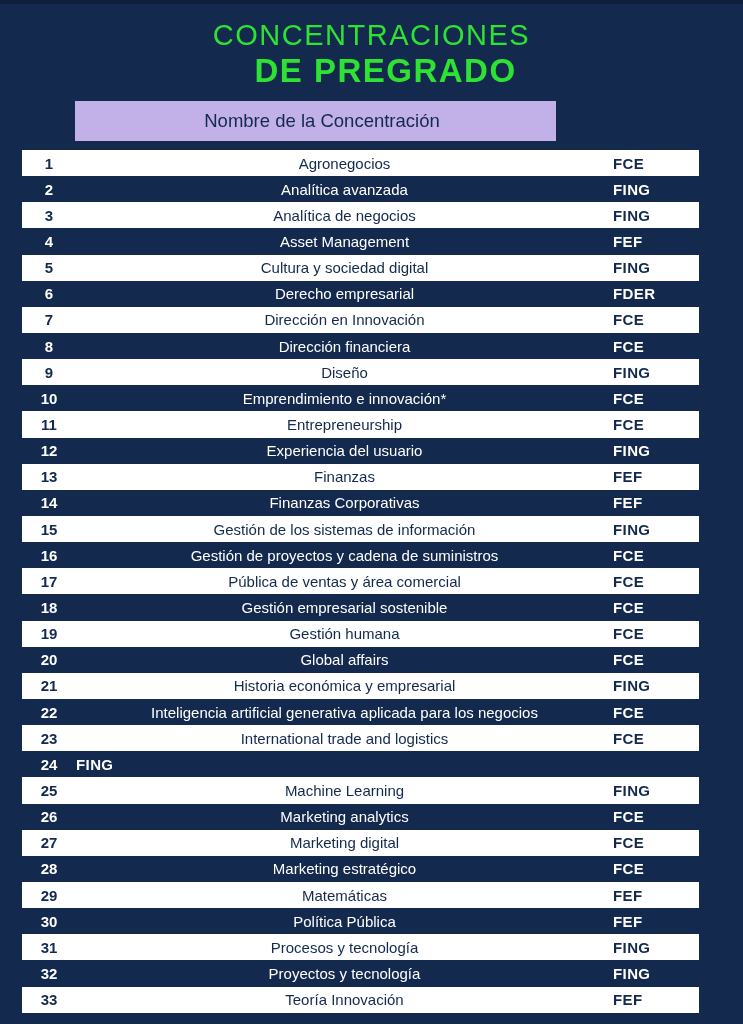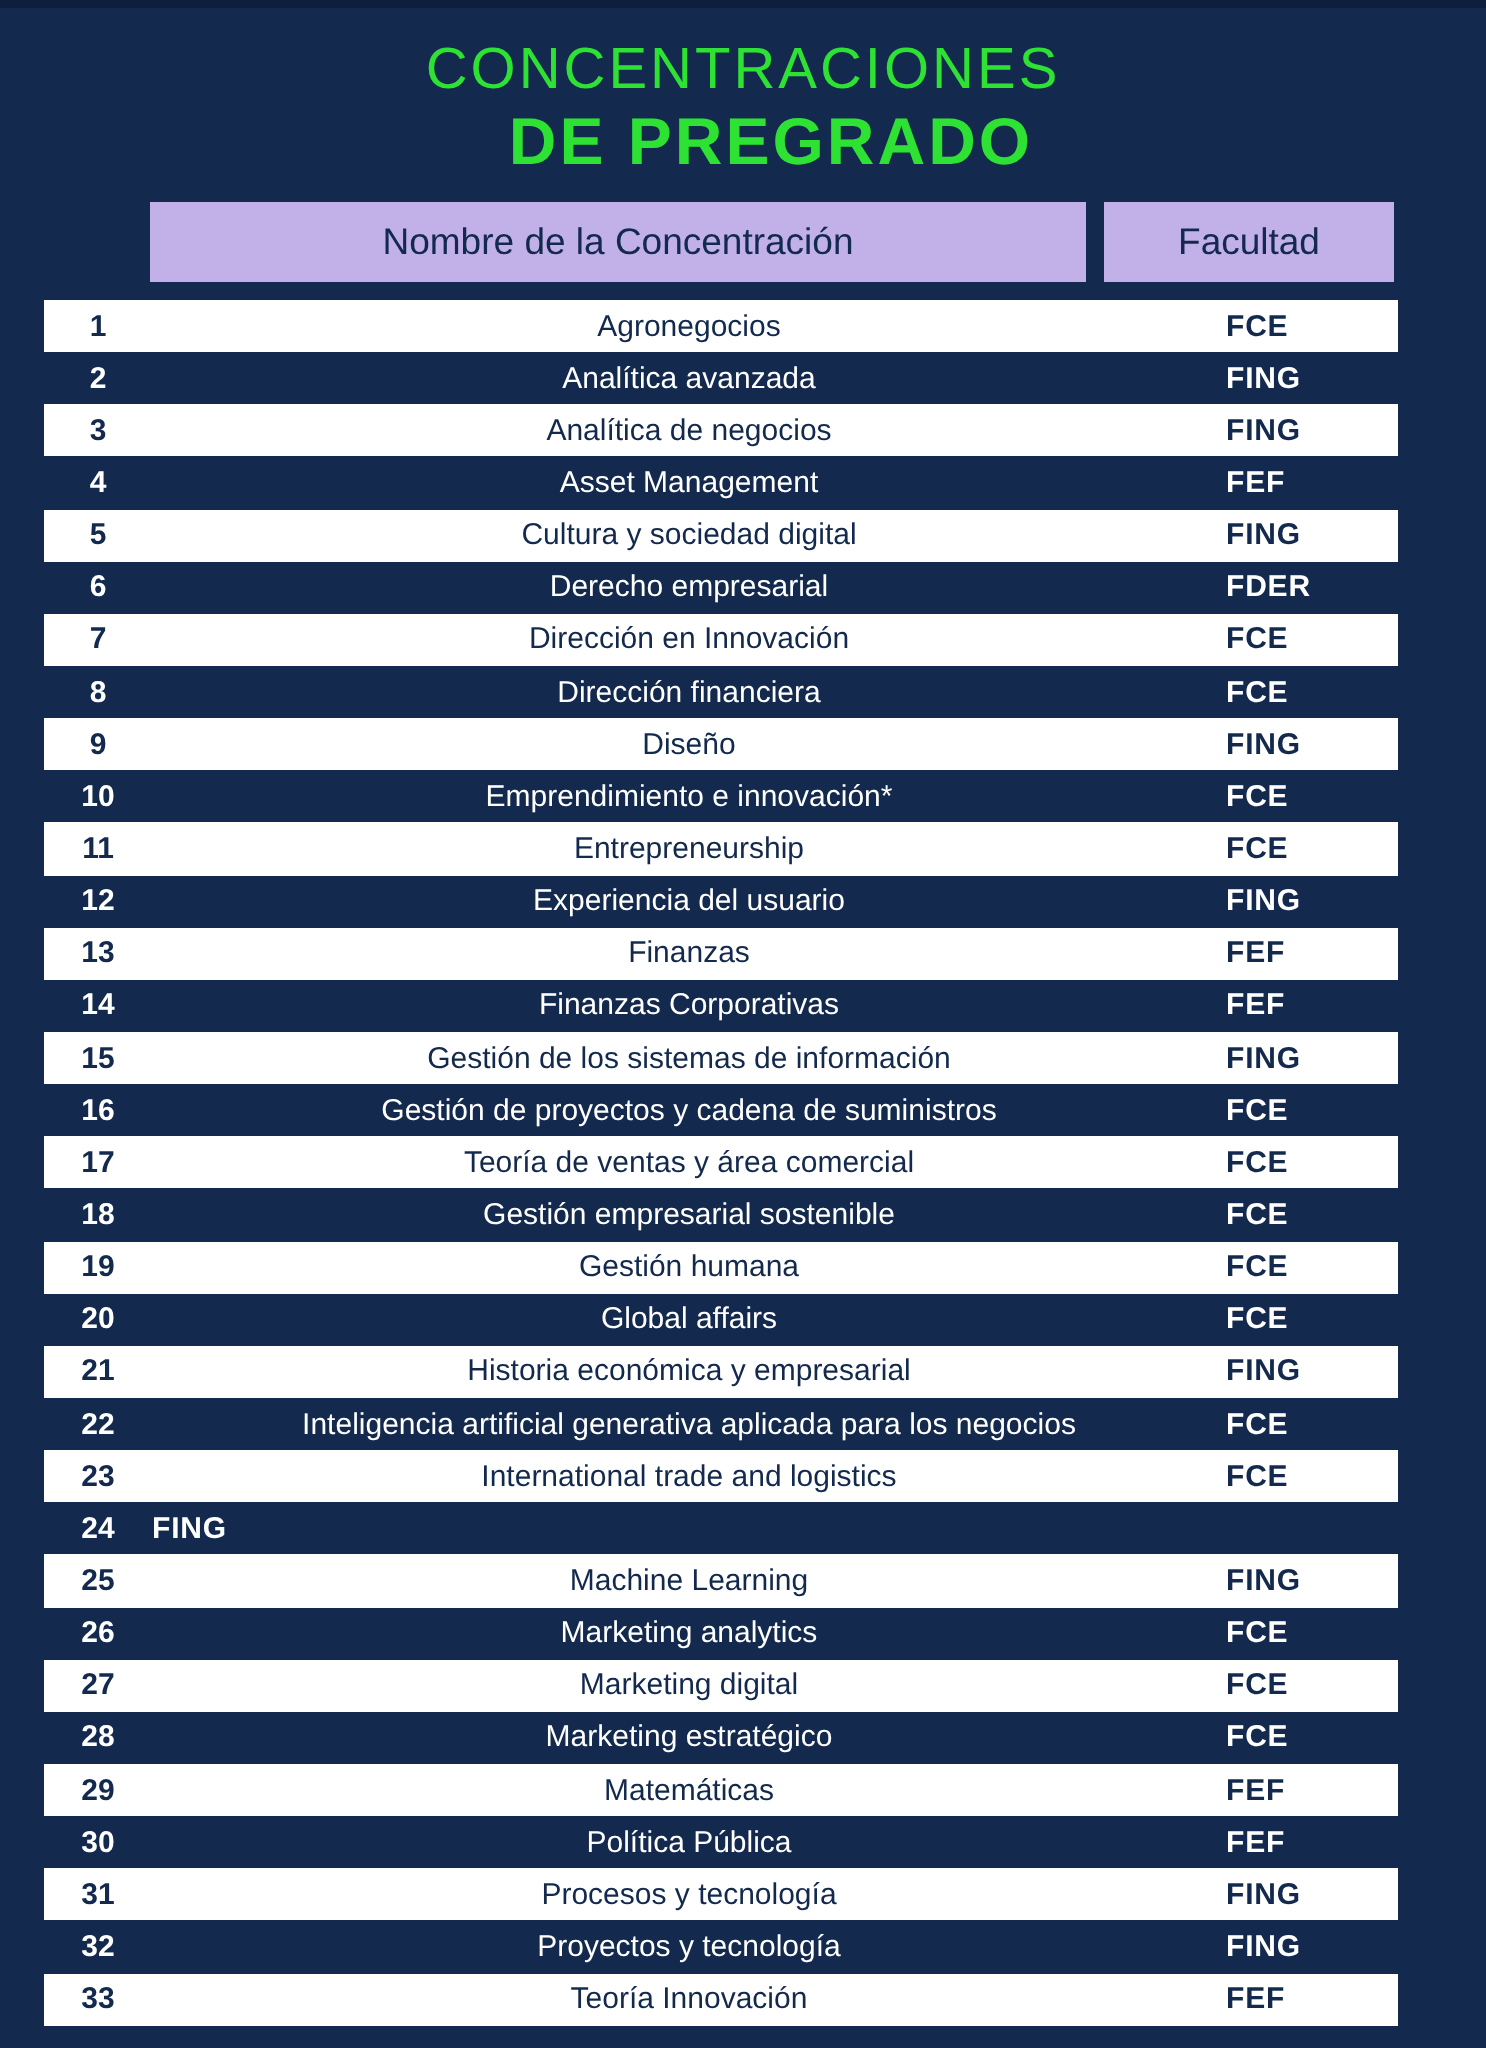--- a/index.html
+++ b/index.html
@@ -27,21 +27,21 @@
   .title-line2{
     font-size:33px;font-weight:800;letter-spacing:1.5px;line-height:1;margin-top:4px;padding-left:28px;
   }
   .header-row{
     position:absolute;top:97px;left:75px;
     display:flex;gap:9px;height:40px;
   }
   .hdr{
     background:var(--lavender);color:var(--navy);
     display:flex;align-items:center;justify-content:center;
-    font-size:18.5px;font-weight:400;
+    font-size:18.5px;font-weight:400;padding-left:13px;
   }
   .hdr-name{width:468px;}
   .hdr-fac{width:145px;}
   .rows{
     position:absolute;top:146px;left:22px;width:677px;
   }
   .row{
     display:flex;align-items:center;
     height:26.15px;
     color:var(--white);
@@ -59,21 +59,20 @@
 <body>
 
 <div class="page">
   <div class="title">
     <div class="title-line1">CONCENTRACIONES</div>
     <div class="title-line2">DE PREGRADO</div>
   </div>
 
   <div class="header-row">
     <div class="hdr hdr-name">Nombre de la Concentración</div>
-    <div class="hdr hdr-fac">Facultad</div>
   </div>
 
   <div class="rows" id="rows">
       <div class="row white">
         <span class="cell-num">1</span>
         <span class="cell-name">Agronegocios</span>
         <span class="cell-fac">FCE</span>
       </div>
       <div class="row navy">
         <span class="cell-num">2</span>
@@ -145,21 +144,21 @@
         <span class="cell-name">Gestión de los sistemas de información</span>
         <span class="cell-fac">FING</span>
       </div>
       <div class="row navy">
         <span class="cell-num">16</span>
         <span class="cell-name">Gestión de proyectos y cadena de suministros</span>
         <span class="cell-fac">FCE</span>
       </div>
       <div class="row white">
         <span class="cell-num">17</span>
-        <span class="cell-name">Teoría de ventas y área comercial</span>
+        <span class="cell-name">Pública de ventas y área comercial</span>
         <span class="cell-fac">FCE</span>
       </div>
       <div class="row navy">
         <span class="cell-num">18</span>
         <span class="cell-name">Gestión empresarial sostenible</span>
         <span class="cell-fac">FCE</span>
       </div>
       <div class="row white">
         <span class="cell-num">19</span>
         <span class="cell-name">Gestión humana</span>

